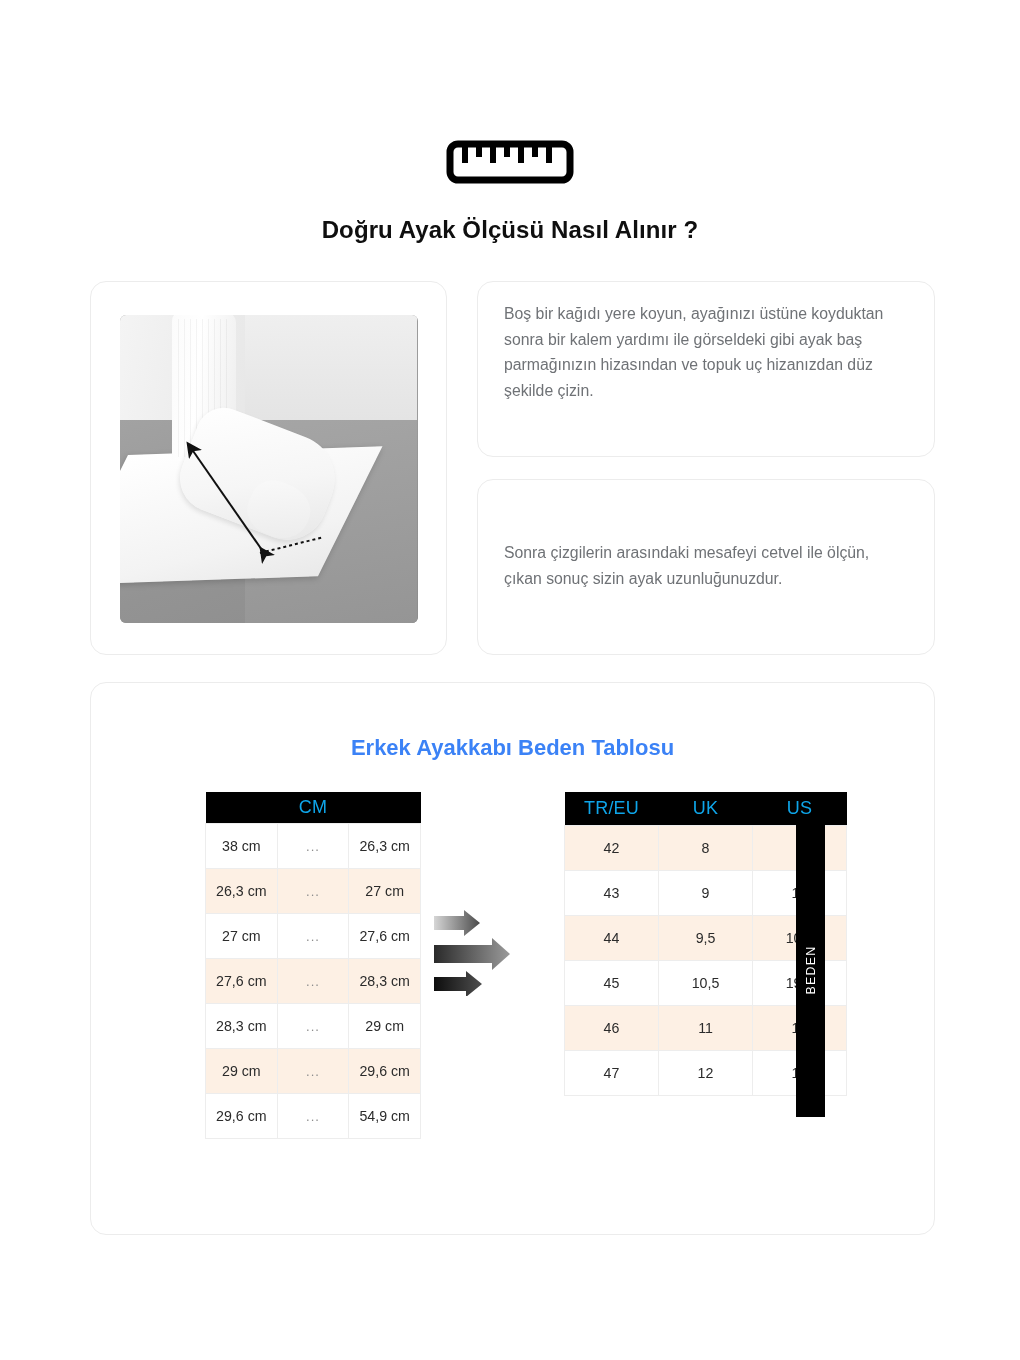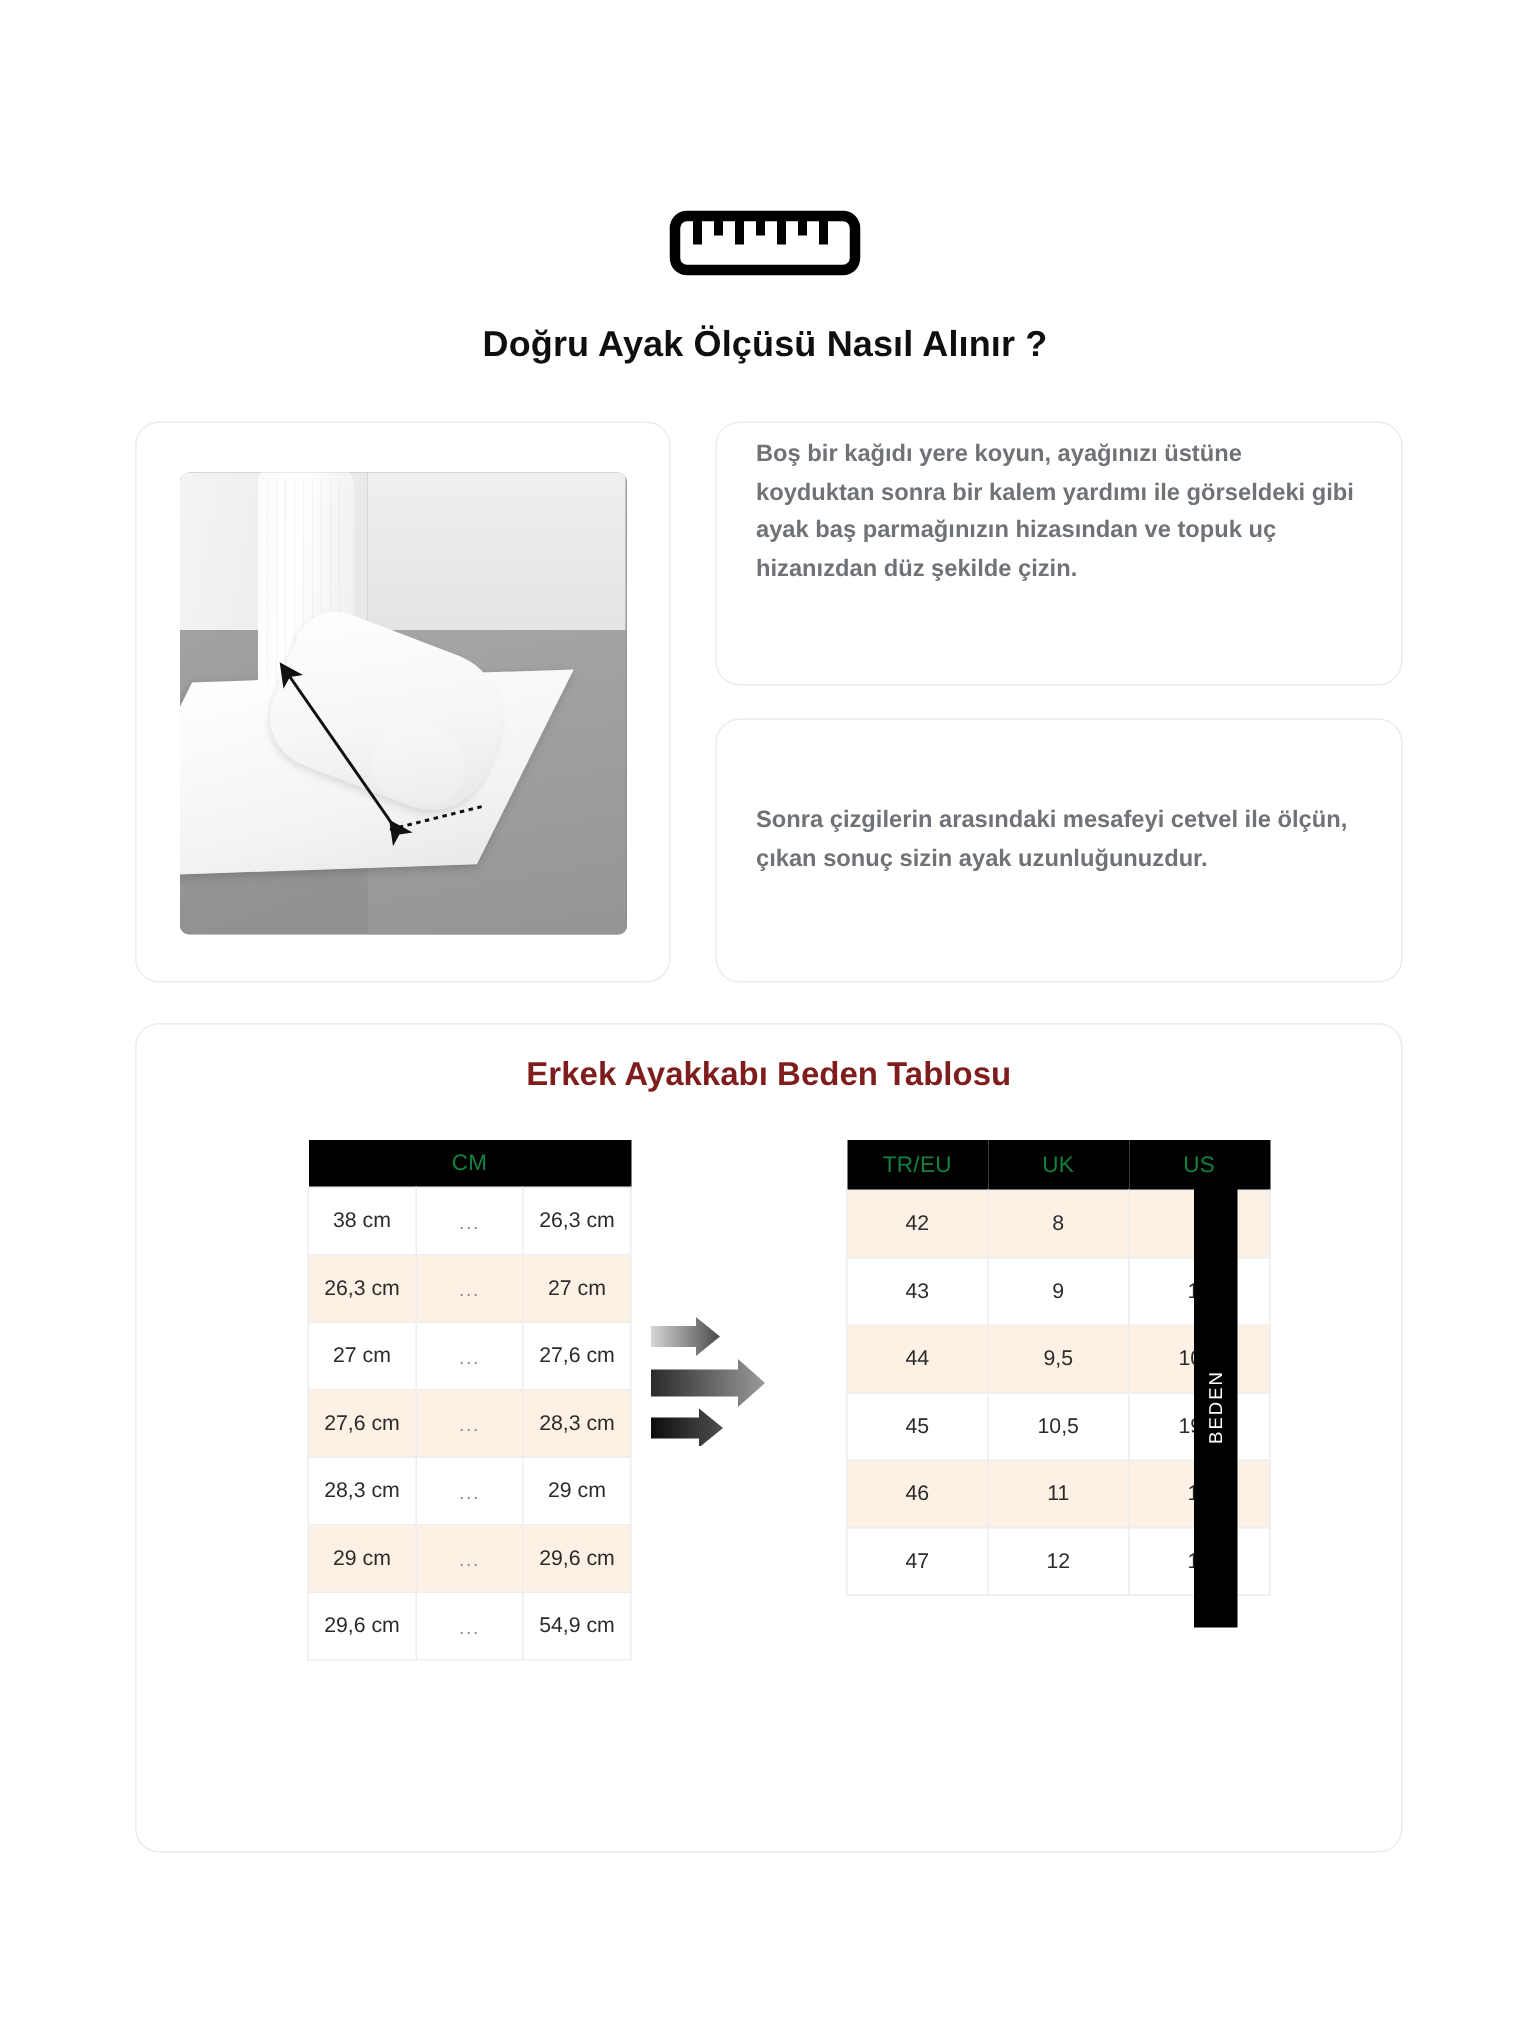--- a/index.html
+++ b/index.html
@@ -130,22 +130,21 @@
   .text-col {
     display: flex; flex-direction: column;
     gap: 22px;
     width: 458px;
   }
   .text-card {
     border: 1px solid #ececec;
     border-radius: 16px;
     background: #fff;
     box-sizing: border-box;
-    padding: 8px 26px 22px 26px;
-    font-weight: bold;
+    padding: 19px 26px 22px 26px;
   }
   .text-card.first { height: 176px; }
   .text-card.second {
     height: 176px;
     display: flex; align-items: center;
   }
   .body-text {
     font-size: 15.8px;
     line-height: 1.62;
     color: #6f7276;
@@ -157,43 +156,43 @@
     position: absolute;
     left: 90px; top: 682px;
     width: 845px; height: 553px;
     border: 1px solid #ececec;
     border-radius: 16px;
     background: #fff;
     box-sizing: border-box;
   }
   .size-title {
     text-align: center;
-    margin-top: 20px;
+    margin-top: 52px;
     font-size: 22px;
     font-weight: bold;
-    color: #7f1d1d;
+    color: #3b82f6;
   }
 
   .tables-wrap {
     position: relative;
     margin-top: 31px;
     height: 340px;
   }
 
   table.grid {
     border-collapse: collapse;
     table-layout: fixed;
     font-size: 14.2px;
     color: #2b2b2b;
   }
   table.grid th {
     background: #000000;
-    color: #15803d;
+    color: #0ea5e9;
     font-weight: normal;
-    font-size: 15px;
+    font-size: 18px;
     height: 31px;
     letter-spacing: .2px;
   }
   table.grid td {
     height: 42px;
     text-align: center;
     border: 1px solid #ededed;
     background: #ffffff;
   }
   table.grid tr.alt td { background: #fdf0e4; }

